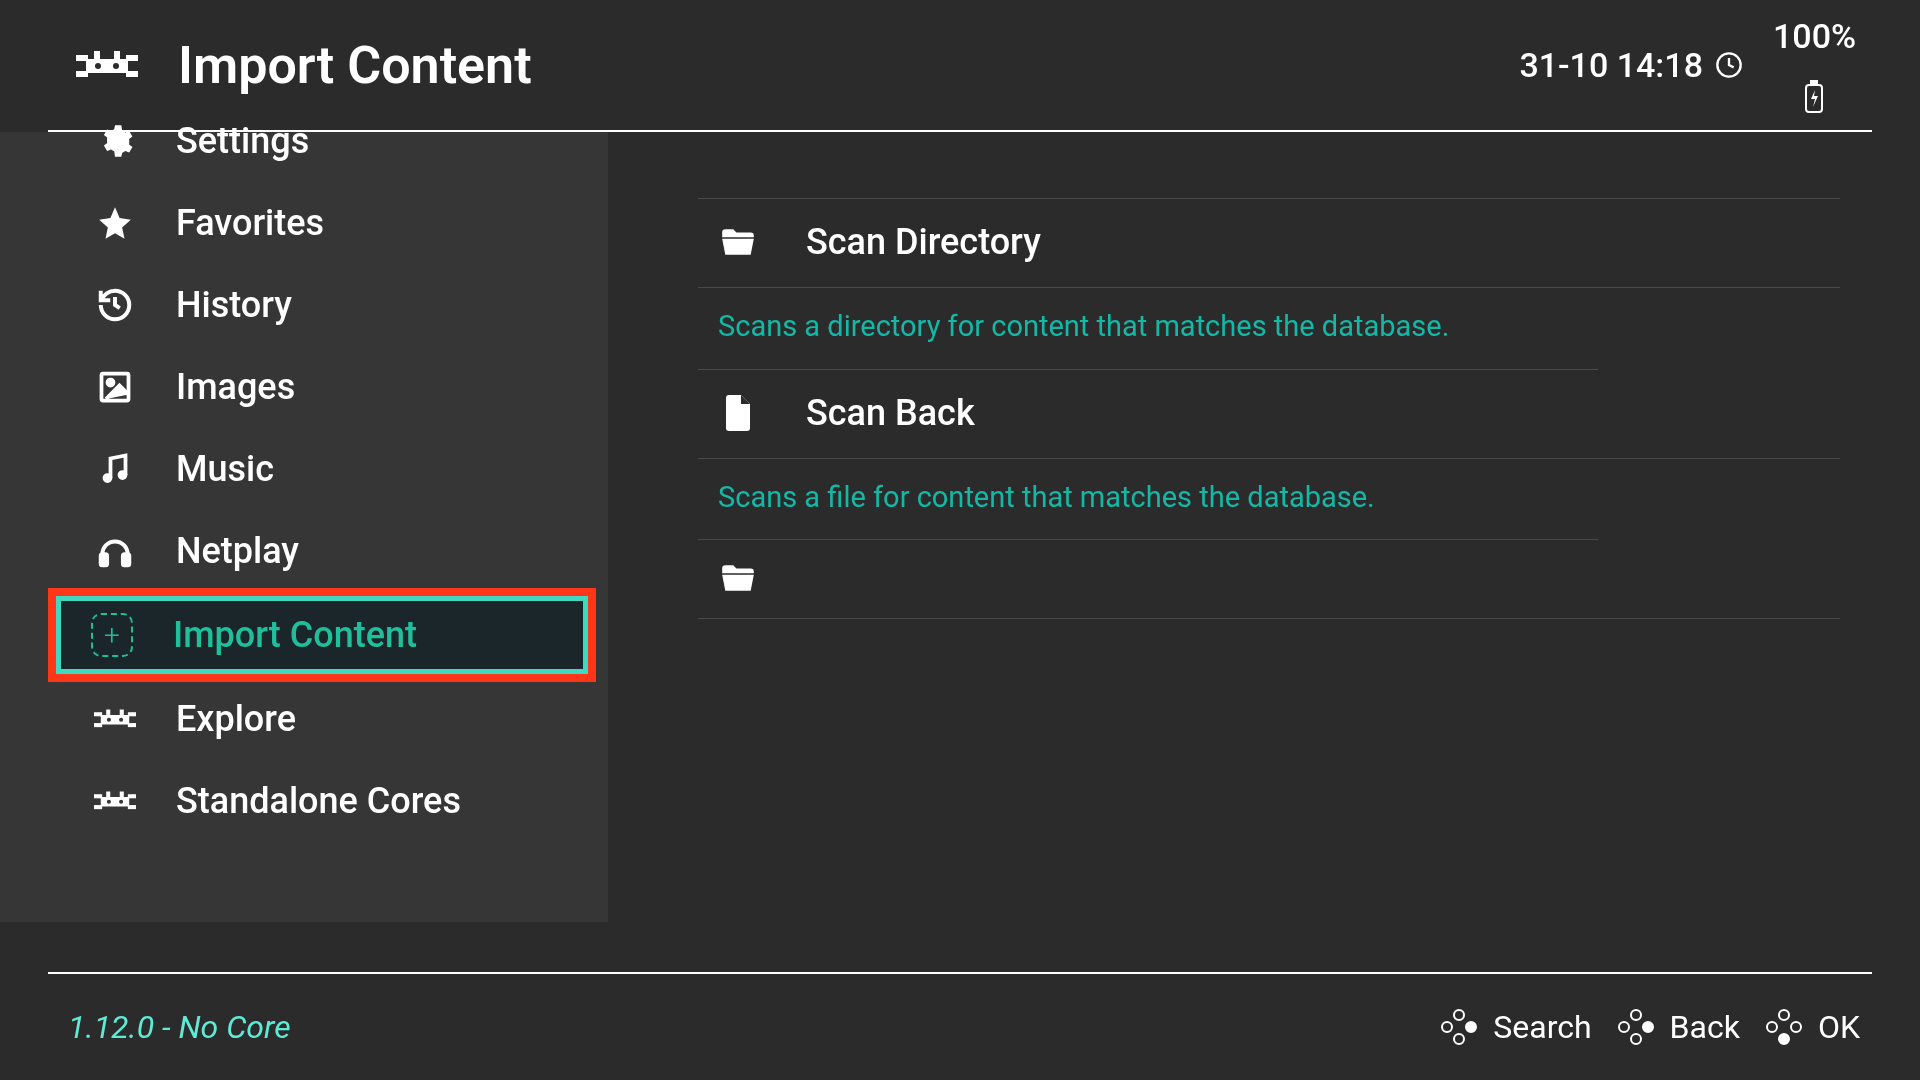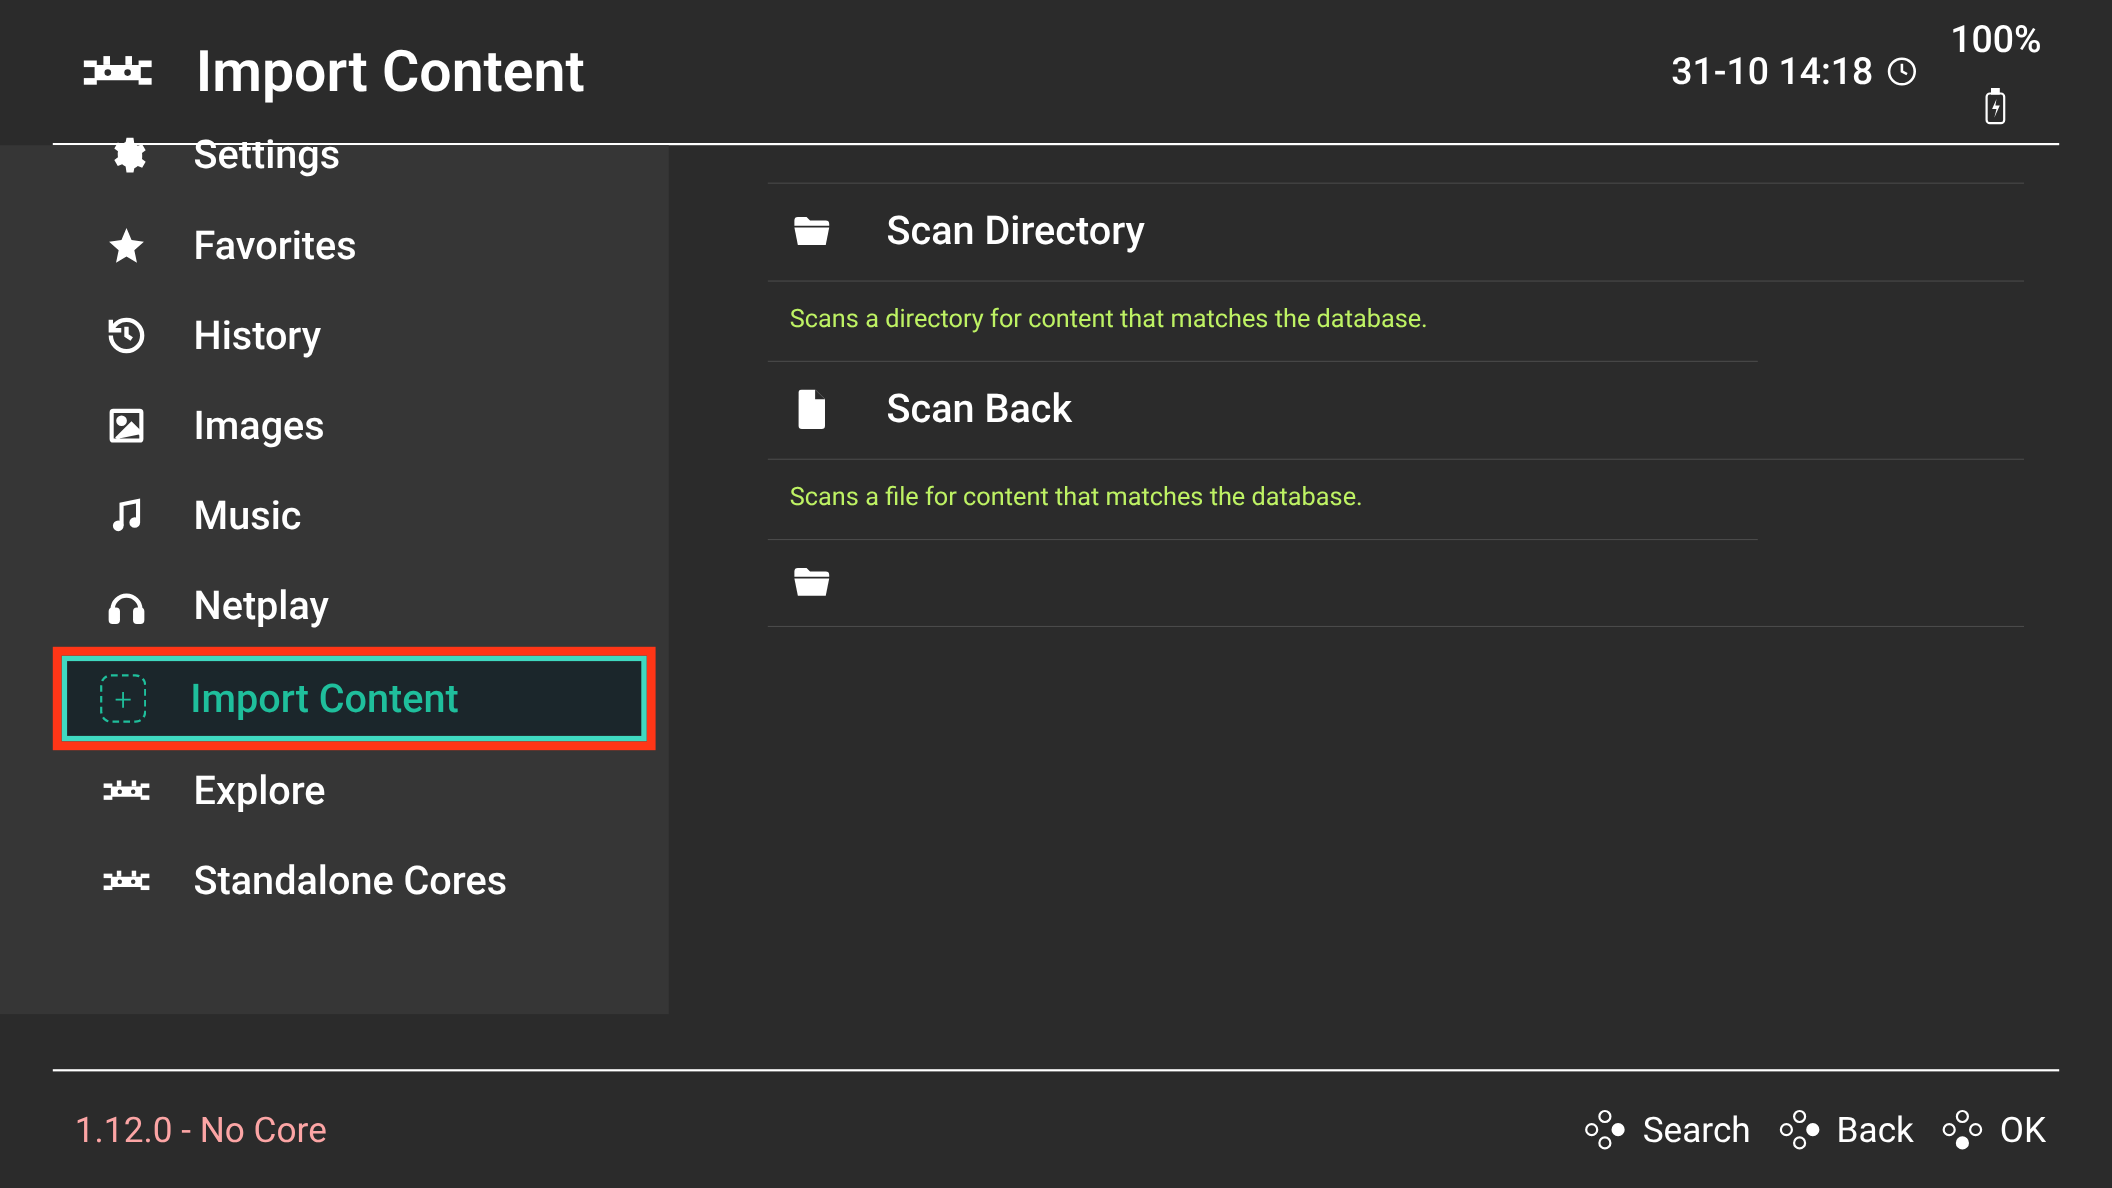--- a/index.html
+++ b/index.html
@@ -59,60 +59,60 @@
     outline: 8px solid #ff3617;
     margin: 4px 20px 4px 56px;
     padding: 12px 24px 12px 30px;
   }
   .sidebar-item.first-cut {
     padding-top: 0;
     margin-top: -16px;
   }
   .content {
     flex: 1;
-    padding: 0 80px 0 90px;
+    padding: 32px 80px 0 90px;
   }
   .content-item {
     border-bottom: 1px solid #4a4a4a;
     padding: 22px 0 24px 20px;
     cursor: pointer;
   }
   .content-item-header {
     display: flex;
     align-items: center;
     gap: 48px;
     font-size: 36px;
     font-weight: 500;
   }
   .content-item-header .icon-wrap { width: 40px; display:flex; justify-content:center; }
   .content-desc {
     border-bottom: 1px solid #4a4a4a;
     padding: 18px 60px 22px 20px;
-    font-size: 23px;
-    color: #bef264;
+    font-size: 29px;
+    color: #14b8a6;
     line-height: 1.4;
     max-width: 900px;
   }
   .content-top-border { border-top: 1px solid #4a4a4a; margin-top: 34px; }
   .footer {
     position: absolute;
     bottom: 0;
     left: 0;
     right: 0;
   }
   .divider-bottom { height: 2px; background: #ffffff; margin: 0 48px; }
   .footer-bar {
     height: 106px;
     display: flex;
     align-items: center;
     justify-content: space-between;
     padding: 0 60px 0 68px;
     font-size: 32px;
   }
-  .footer-left { color: #fca5a5; }
+  .footer-left { color: #5eead4; font-style: italic; }
   .footer-right { display: flex; align-items: center; gap: 24px; }
   .footer-btn { display: flex; align-items: center; gap: 14px; }
   svg { display: block; }
   .dashed-plus {
     width: 44px; height: 44px;
     border: 2.5px dashed #1fbf9c;
     border-radius: 10px;
     display: flex; align-items: center; justify-content: center;
     color: #1fbf9c; font-size: 28px; font-weight: 300;
   }

